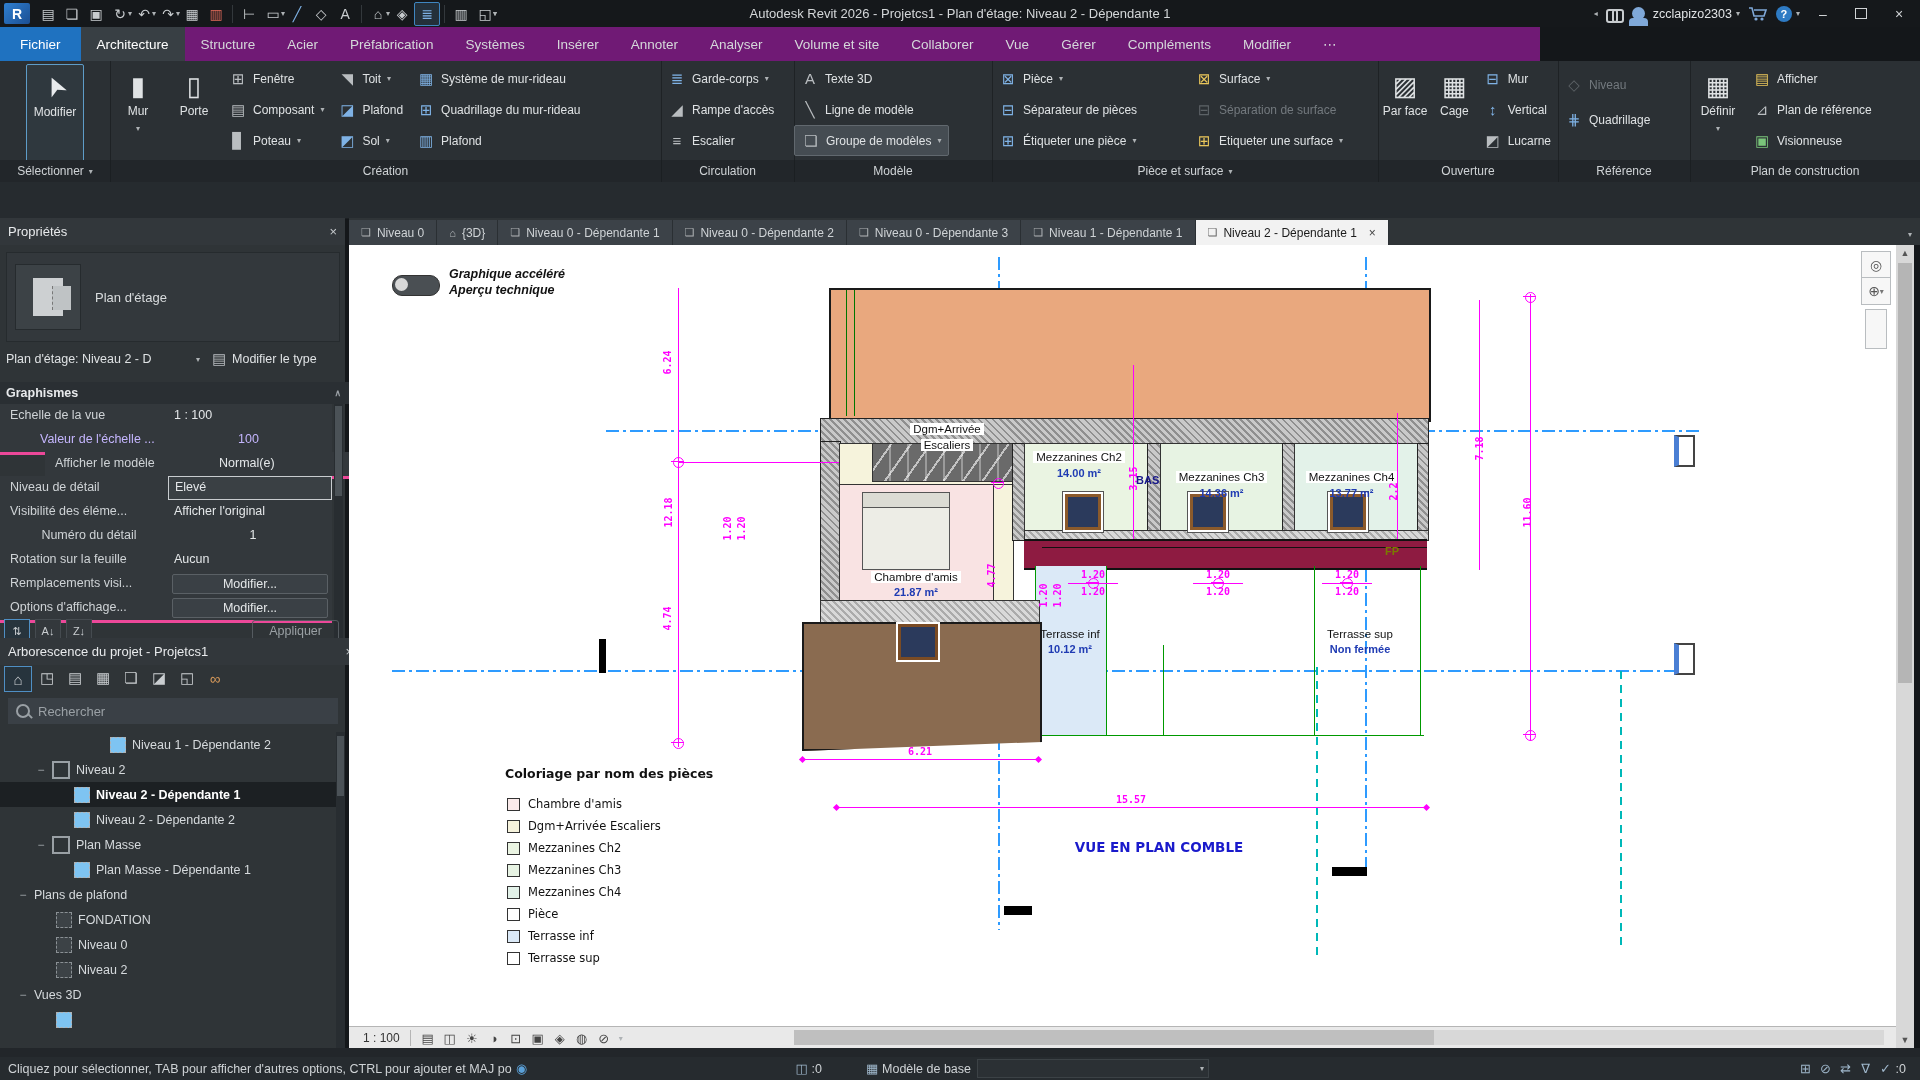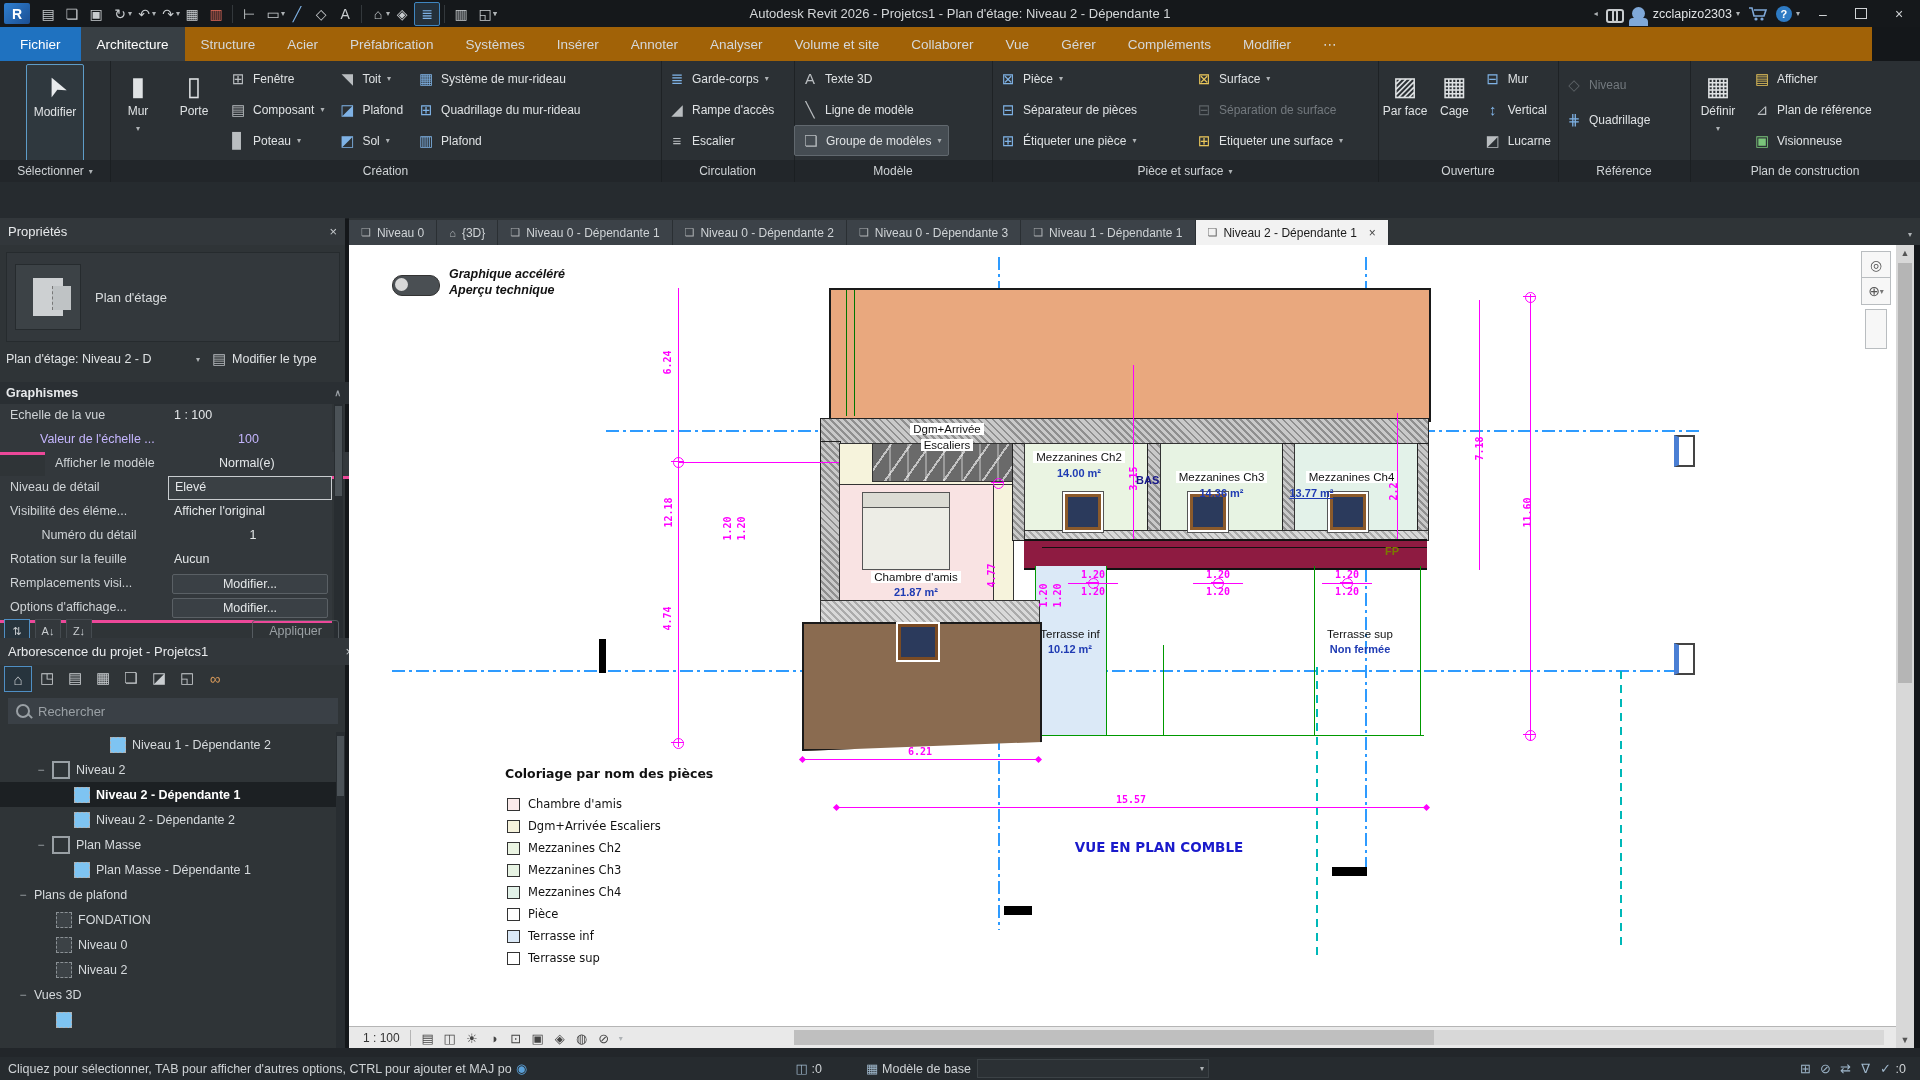--- a/index.html
+++ b/index.html
@@ -19,21 +19,21 @@
   .usr{font-size:12.5px;color:#e0e3e5;}
   .binoc{width:18px;height:10px;position:relative;}
   .binoc i{position:absolute;width:8px;height:10px;border:2px solid #c8cccf;border-radius:3px;top:0;}
   .binoc i:first-child{left:0;}.binoc i:last-child{right:0;}
   .avatar{width:13px;height:13px;border-radius:50%;background:#7fa8d8;position:relative;}
   .avatar:after{content:"";position:absolute;left:-3px;top:11px;width:19px;height:8px;border-radius:4px 4px 0 0;background:#7fa8d8;}
   .helpc{width:16px;height:16px;border-radius:50%;background:#2e7bc4;color:#fff;font-size:11px;font-weight:bold;display:flex;align-items:center;justify-content:center;}
   .winbtn{width:30px;height:22px;display:flex;align-items:center;justify-content:center;color:#d0d3d5;font-size:14px;}
   .restore{width:10px;height:9px;border:1.5px solid #d0d3d5;}
   
-  #rtabs{left:0;top:27px;width:1872px;height:34px;background:#a16207;display:flex;align-items:stretch;font-size:13.5px;}
+  #rtabs{left:0;top:27px;width:1540px;height:34px;background:#701a75;display:flex;align-items:stretch;font-size:13.5px;}
   .rtab{padding:0 16px;display:flex;align-items:center;color:#d5d8da;}
   .rtab.file{background:#1f72c0;color:#fff;padding:0 20px;}
   .rtab.act{background:#383f44;color:#fff;}
   
   #ribbon{left:0;top:61px;width:1920px;height:99px;background:#2b3034;}
   .rpanel{position:absolute;top:0;height:99px;border-right:1px solid #1e2225;display:flex;align-items:flex-start;}
   .bigbtn{width:56px;height:92px;margin-top:3px;display:flex;flex-direction:column;align-items:center;padding-top:7px;gap:4px;font-size:12px;color:#dfe2e4;text-align:center;line-height:13px;}
   .bigbtn .bic{font-size:26px;line-height:30px;}
   .bigbtn.sel{border:1px solid #5e9cc8;background:#2f383e;border-radius:2px;}
   .rcol{display:flex;flex-direction:column;padding-top:2px;}
@@ -723,21 +723,21 @@
   <div class="abs mk" style="left:649px;top:238px;"></div>
 
   <div class="abs roomlabel" style="left:543px;top:178px;width:110px;"><span class="bgw">Dgm+Arrivée</span></div>
   <div class="abs roomlabel" style="left:543px;top:194px;width:110px;"><span class="bgw">Escaliers</span></div>
   <div class="abs roomlabel" style="left:660px;top:206px;width:140px;"><span class="bgw">Mezzanines Ch2</span></div>
   <div class="abs area" style="left:660px;top:222px;width:140px;">14.00 m²</div>
   <div class="abs" style="left:787px;top:229px;font-size:11px;font-weight:bold;color:#1a1a8c;">BAS</div>
   <div class="abs roomlabel" style="left:800px;top:226px;width:145px;"><span class="bgw">Mezzanines Ch3</span></div>
   <div class="abs area" style="left:800px;top:242px;width:145px;">14.36 m²</div>
   <div class="abs roomlabel" style="left:930px;top:226px;width:145px;"><span class="bgw">Mezzanines Ch4</span></div>
-  <div class="abs area" style="left:890px;top:242px;width:145px;text-decoration:underline;">13.77 m²</div>
+  <div class="abs area" style="left:930px;top:242px;width:145px;">13.77 m²</div>
   <div class="abs roomlabel" style="left:497px;top:326px;width:140px;"><span class="bgw">Chambre d'amis</span></div>
   <div class="abs area" style="left:497px;top:341px;width:140px;">21.87 m²</div>
   <div class="abs roomlabel" style="left:651px;top:383px;width:140px;"><span>Terrasse inf</span></div>
   <div class="abs area" style="left:651px;top:398px;width:140px;">10.12 m²</div>
   <div class="abs roomlabel" style="left:941px;top:383px;width:140px;"><span>Terrasse sup</span></div>
   <div class="abs area" style="left:941px;top:398px;width:140px;">Non fermée</div>
 
   <div class="abs" style="left:700px;top:594px;width:220px;text-align:center;font-size:13.5px;font-weight:bold;color:#1a1acb;font-family:'DejaVu Sans',sans-serif;">VUE EN PLAN COMBLE</div>
 
   <div class="abs legtxt" style="left:156px;top:521px;font-weight:bold;font-size:12.5px;">Coloriage par nom des pièces</div>

